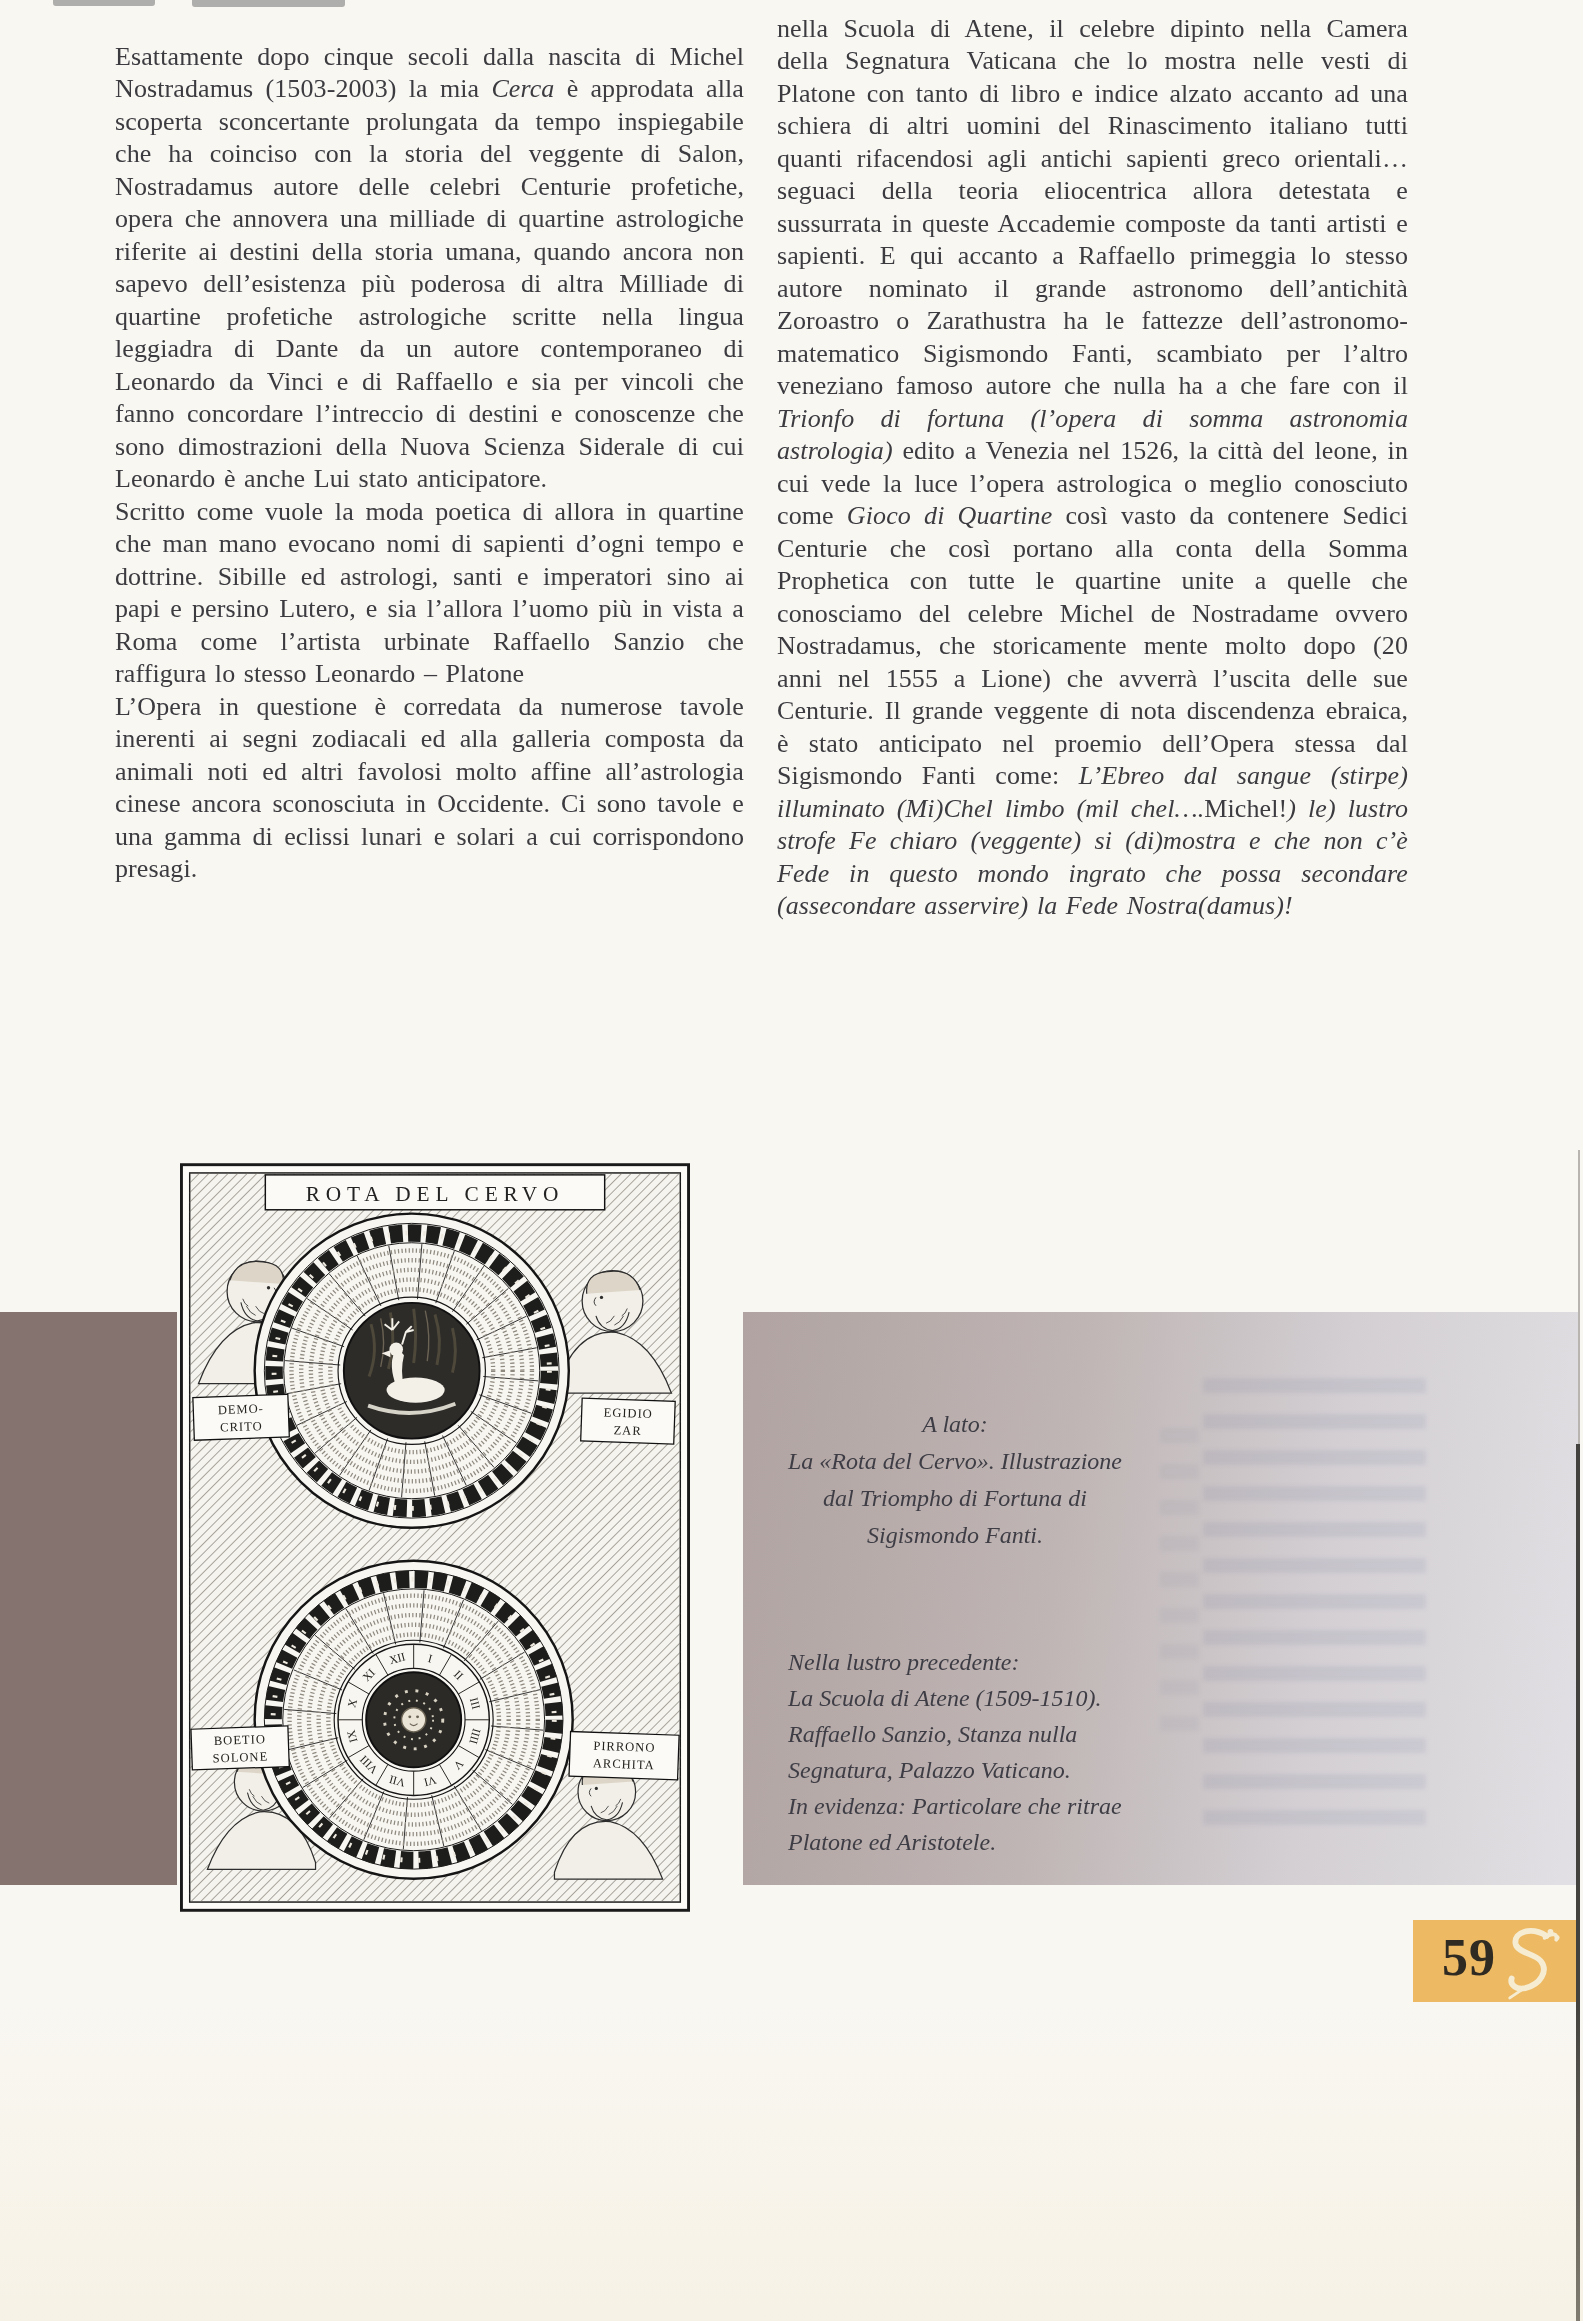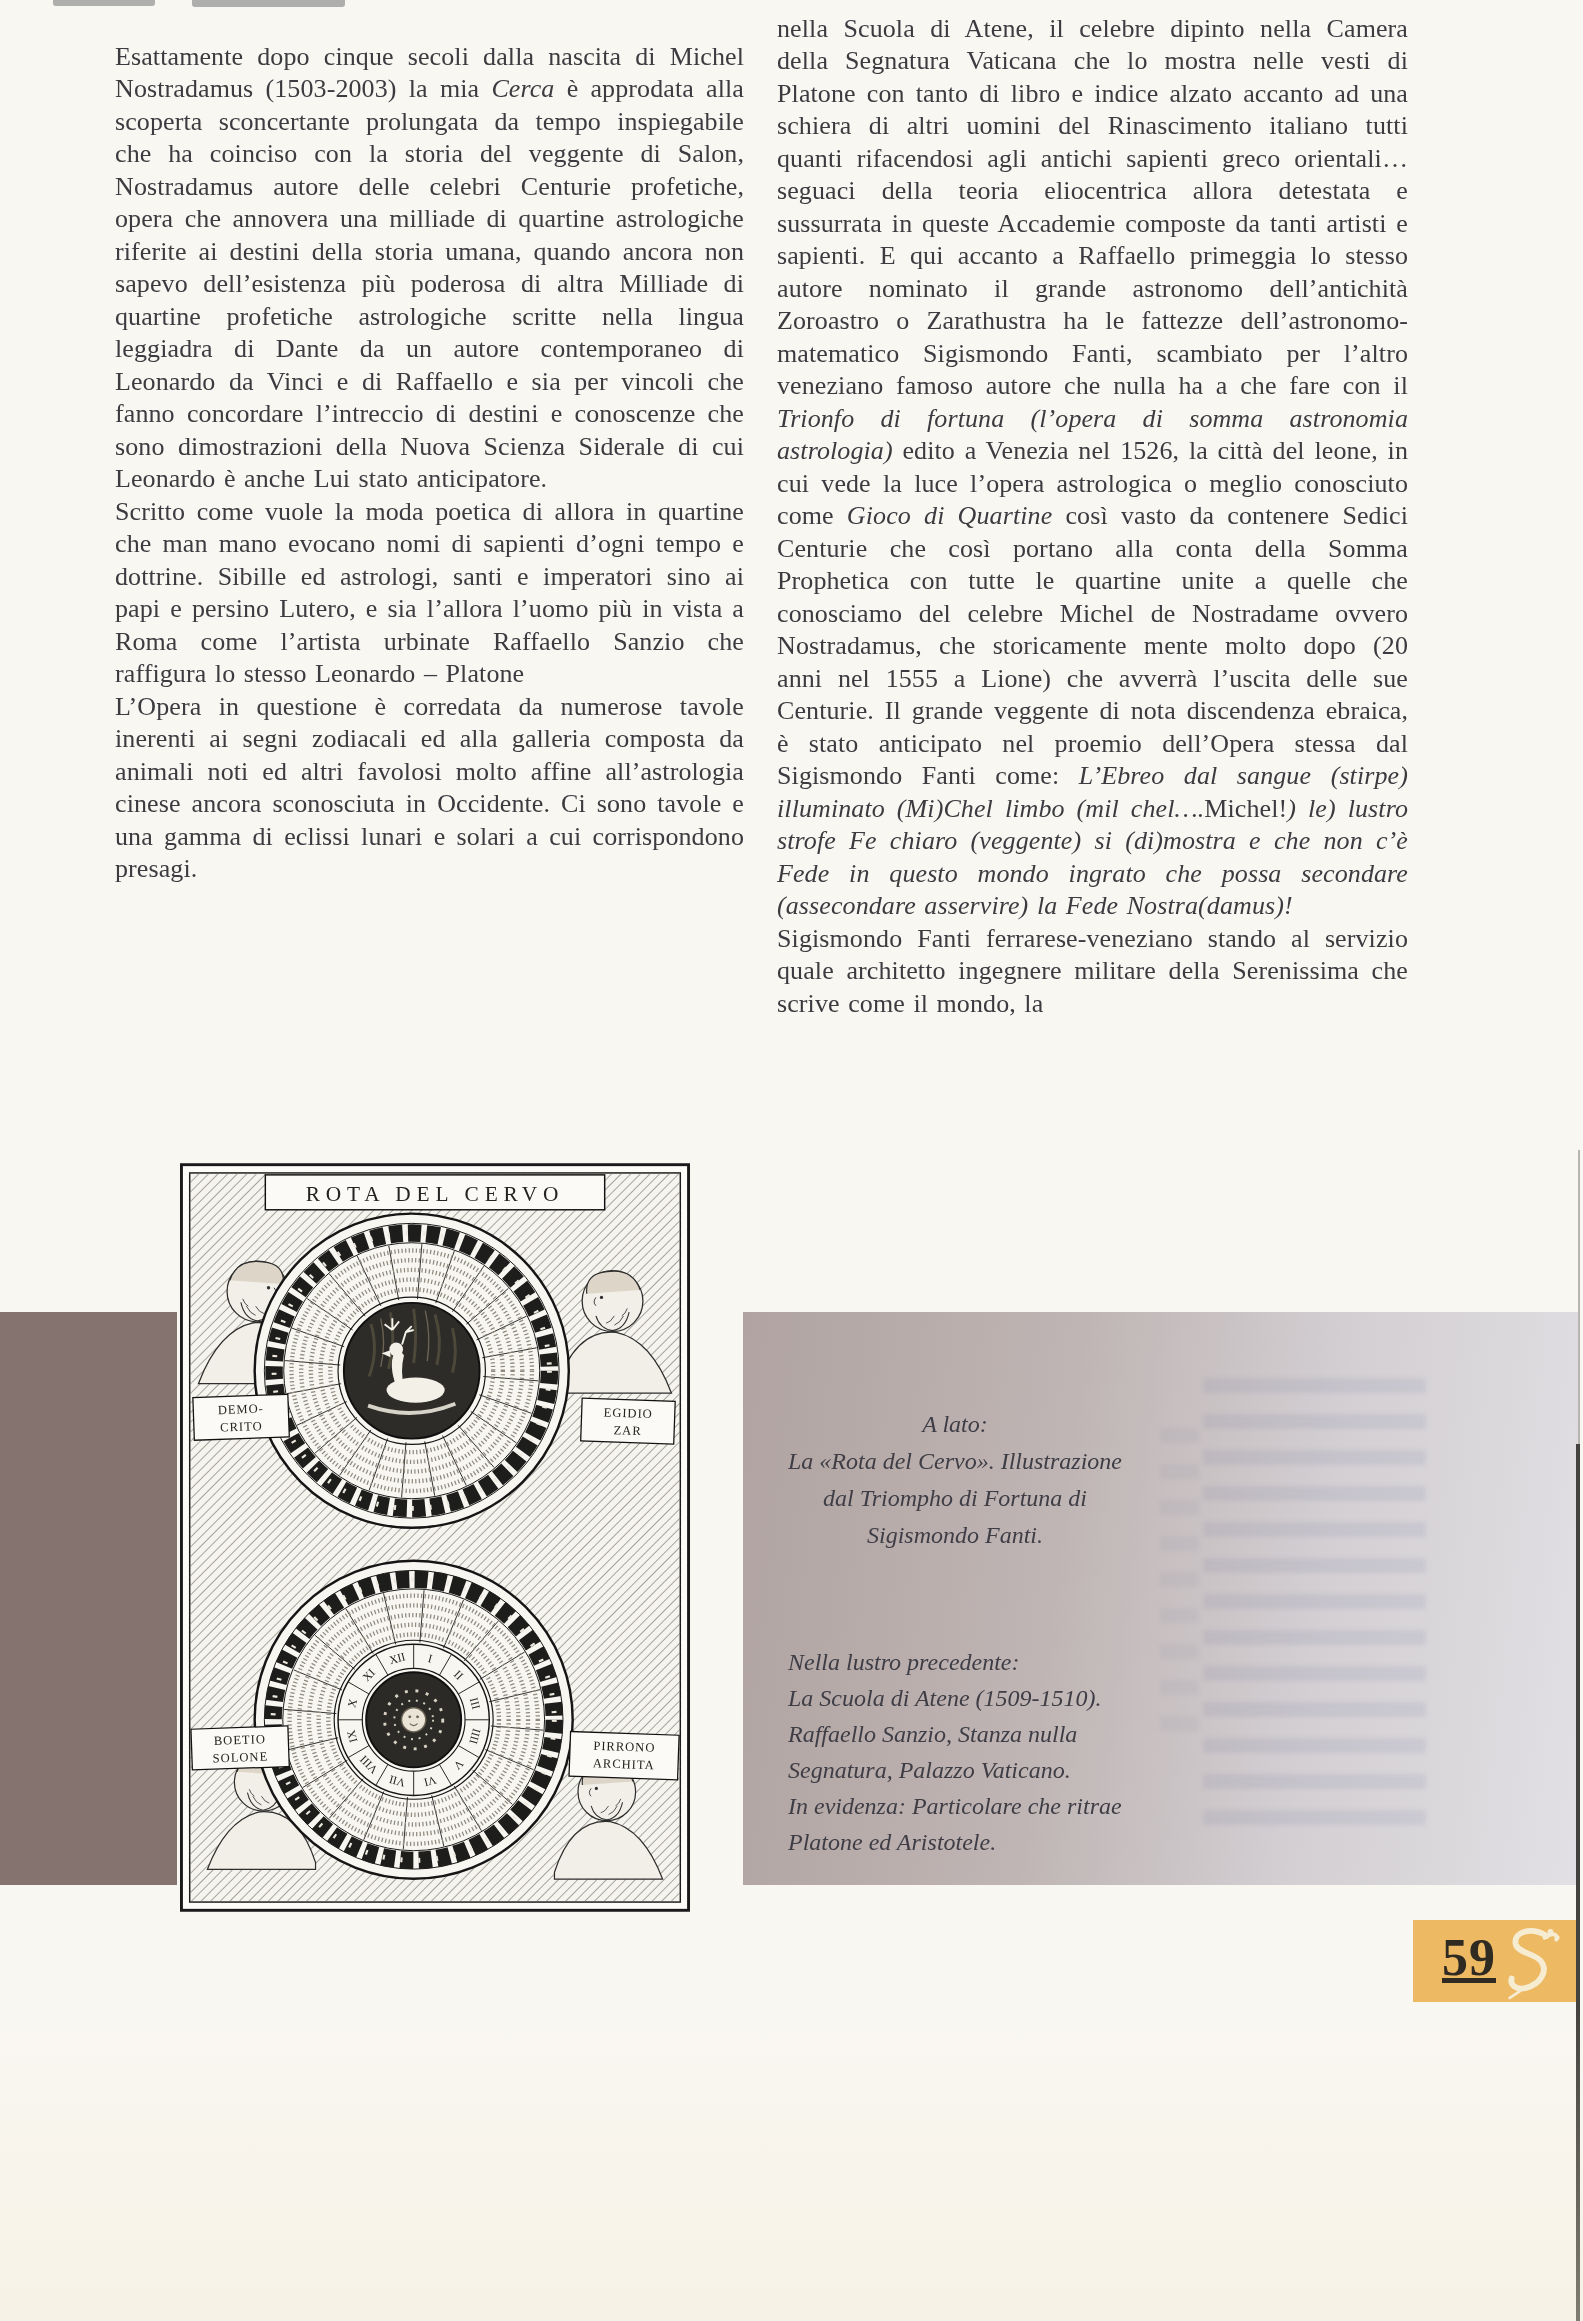--- a/index.html
+++ b/index.html
@@ -23,21 +23,21 @@
   #ghost1{left:460px;top:66px;width:223px;height:456px;}
   #ghost2{left:417px;top:116px;width:39px;height:320px;opacity:.5;}
   
   .caption{position:absolute;font-style:italic;font-size:24px;color:#3e3d45;}
   #caption-side{left:788px;top:1406px;line-height:37px;text-align:center;}
   #caption-prev{left:788px;top:1644px;line-height:36px;}
   
   #woodcut{position:absolute;left:180px;top:1163px;width:510px;height:749px;}
   
   #pagebox{position:absolute;left:1413px;top:1920px;width:165px;height:82px;background:#edb963;}
-  #pageno{position:absolute;left:29px;top:7.8px;font-size:52px;font-weight:700;color:#2f2a22;letter-spacing:1px;text-decoration:underline;}
+  #pageno{position:absolute;left:29px;top:7.8px;font-size:52px;font-weight:700;color:#2f2a22;letter-spacing:1px;}
   #ornament{position:absolute;right:13.6px;top:3.9px;}
   
   #edge-line-light{position:absolute;left:1578px;top:1150px;width:1.9px;height:294px;background:#b8b5b0;}
   #edge-line-dark{position:absolute;left:1576px;top:1444px;width:3.9px;height:877px;background:#44423e;}
   .smudge{position:absolute;top:0;background:#8e8e8e;opacity:.7;border-radius:0 0 2.9px 2.9px;}
   #smudge1{left:53px;width:102px;height:5.8px;}
   #smudge2{left:192px;width:153px;height:6.8px;}
   #bottom-tint{position:absolute;left:0;top:2001px;width:1584px;height:320px;pointer-events:none;
     background:linear-gradient(to bottom,rgba(242,232,206,0),rgba(242,232,206,0.35));}
   svg text{font-family:"Liberation Serif","DejaVu Serif",serif;}
@@ -54,21 +54,20 @@
   <div class="ghost" id="ghost2"></div>
 </div>
 
 <div class="col" id="col1">
     <p><span>Esattamente dopo cinque secoli dalla nascita di Michel Nostradamus (1503-2003) la mia </span><span class="seg-i">Cerca</span><span> è approdata alla scoperta sconcertante prolungata da tempo inspiegabile che ha coinciso con la storia del veggente di Salon, Nostradamus autore delle celebri Centurie profetiche, opera che annovera una milliade di quartine astrologiche riferite ai destini della storia umana, quando ancora non sapevo dell’esistenza più poderosa di altra Milliade di quartine profetiche astrologiche scritte nella lingua leggiadra di Dante da un autore contemporaneo di Leonardo da Vinci e di Raffaello e sia per vincoli che fanno concordare l’intreccio di destini e conoscenze che sono dimostrazioni della Nuova Scienza Siderale di cui Leonardo è anche Lui stato anticipatore.</span></p>
     <p><span>Scritto come vuole la moda poetica di allora in quartine che man mano evocano nomi di sapienti d’ogni tempo e dottrine. Sibille ed astrologi, santi e imperatori sino ai papi e persino Lutero, e sia l’allora l’uomo più in vista a Roma come l’artista urbinate Raffaello Sanzio che raffigura lo stesso Leonardo – Platone</span></p>
     <p><span>L’Opera in questione è corredata da numerose tavole inerenti ai segni zodiacali ed alla galleria composta da animali noti ed altri favolosi molto affine all’astrologia cinese ancora sconosciuta in Occidente. Ci sono tavole e una gamma di eclissi lunari e solari a cui corrispondono presagi.</span></p>
   </div>
 <div class="col" id="col2">
     <p><span>nella Scuola di Atene, il celebre dipinto nella Camera della Segnatura Vaticana che lo mostra nelle vesti di Platone con tanto di libro e indice alzato accanto ad una schiera di altri uomini del Rinascimento italiano tutti quanti rifacendosi agli antichi sapienti greco orientali… seguaci della teoria eliocentrica allora detestata e sussurrata in queste Accademie composte da tanti artisti e sapienti. E qui accanto a Raffaello primeggia lo stesso autore nominato il grande astronomo dell’antichità Zoroastro o Zarathustra ha le fattezze dell’astronomo-matematico Sigismondo Fanti, scambiato per l’altro veneziano famoso autore che nulla ha a che fare con il </span><span class="seg-i">Trionfo di fortuna (l’opera di somma astronomia astrologia)</span><span> edito a Venezia nel 1526, la città del leone, in cui vede la luce l’opera astrologica o meglio conosciuto come </span><span class="seg-i">Gioco di Quartine</span><span> così vasto da contenere Sedici Centurie che così portano alla conta della Somma Prophetica con tutte le quartine unite a quelle che conosciamo del celebre Michel de Nostradame ovvero Nostradamus, che storicamente mente molto dopo (20 anni nel 1555 a Lione) che avverrà l’uscita delle sue Centurie. Il grande veggente di nota discendenza ebraica, è stato anticipato nel proemio dell’Opera stessa dal Sigismondo Fanti come: </span><span class="seg-i">L’Ebreo dal sangue (stirpe) illuminato (Mi)Chel limbo (mil chel….</span><span>Michel!</span><span class="seg-i">) le) lustro strofe Fe chiaro (veggente) si (di)mostra e che non c’è Fede in questo mondo ingrato che possa secondare (assecondare asservire) la Fede Nostra(damus)!</span></p>
-    <p><span>Sigismondo Fanti ferrarese-veneziano stando al servizio quale architetto ingegnere militare della Serenissima che scrive come il mondo, la</span></p>
   </div>
 
 <div class="caption" id="caption-side">
     <div>A lato:</div>
     <div>La «Rota del Cervo». Illustrazione</div>
     <div>dal Triompho di Fortuna di</div>
     <div>Sigismondo Fanti.</div>
   </div>
 <div class="caption" id="caption-prev">
     <div>Nella lustro precedente:</div>

